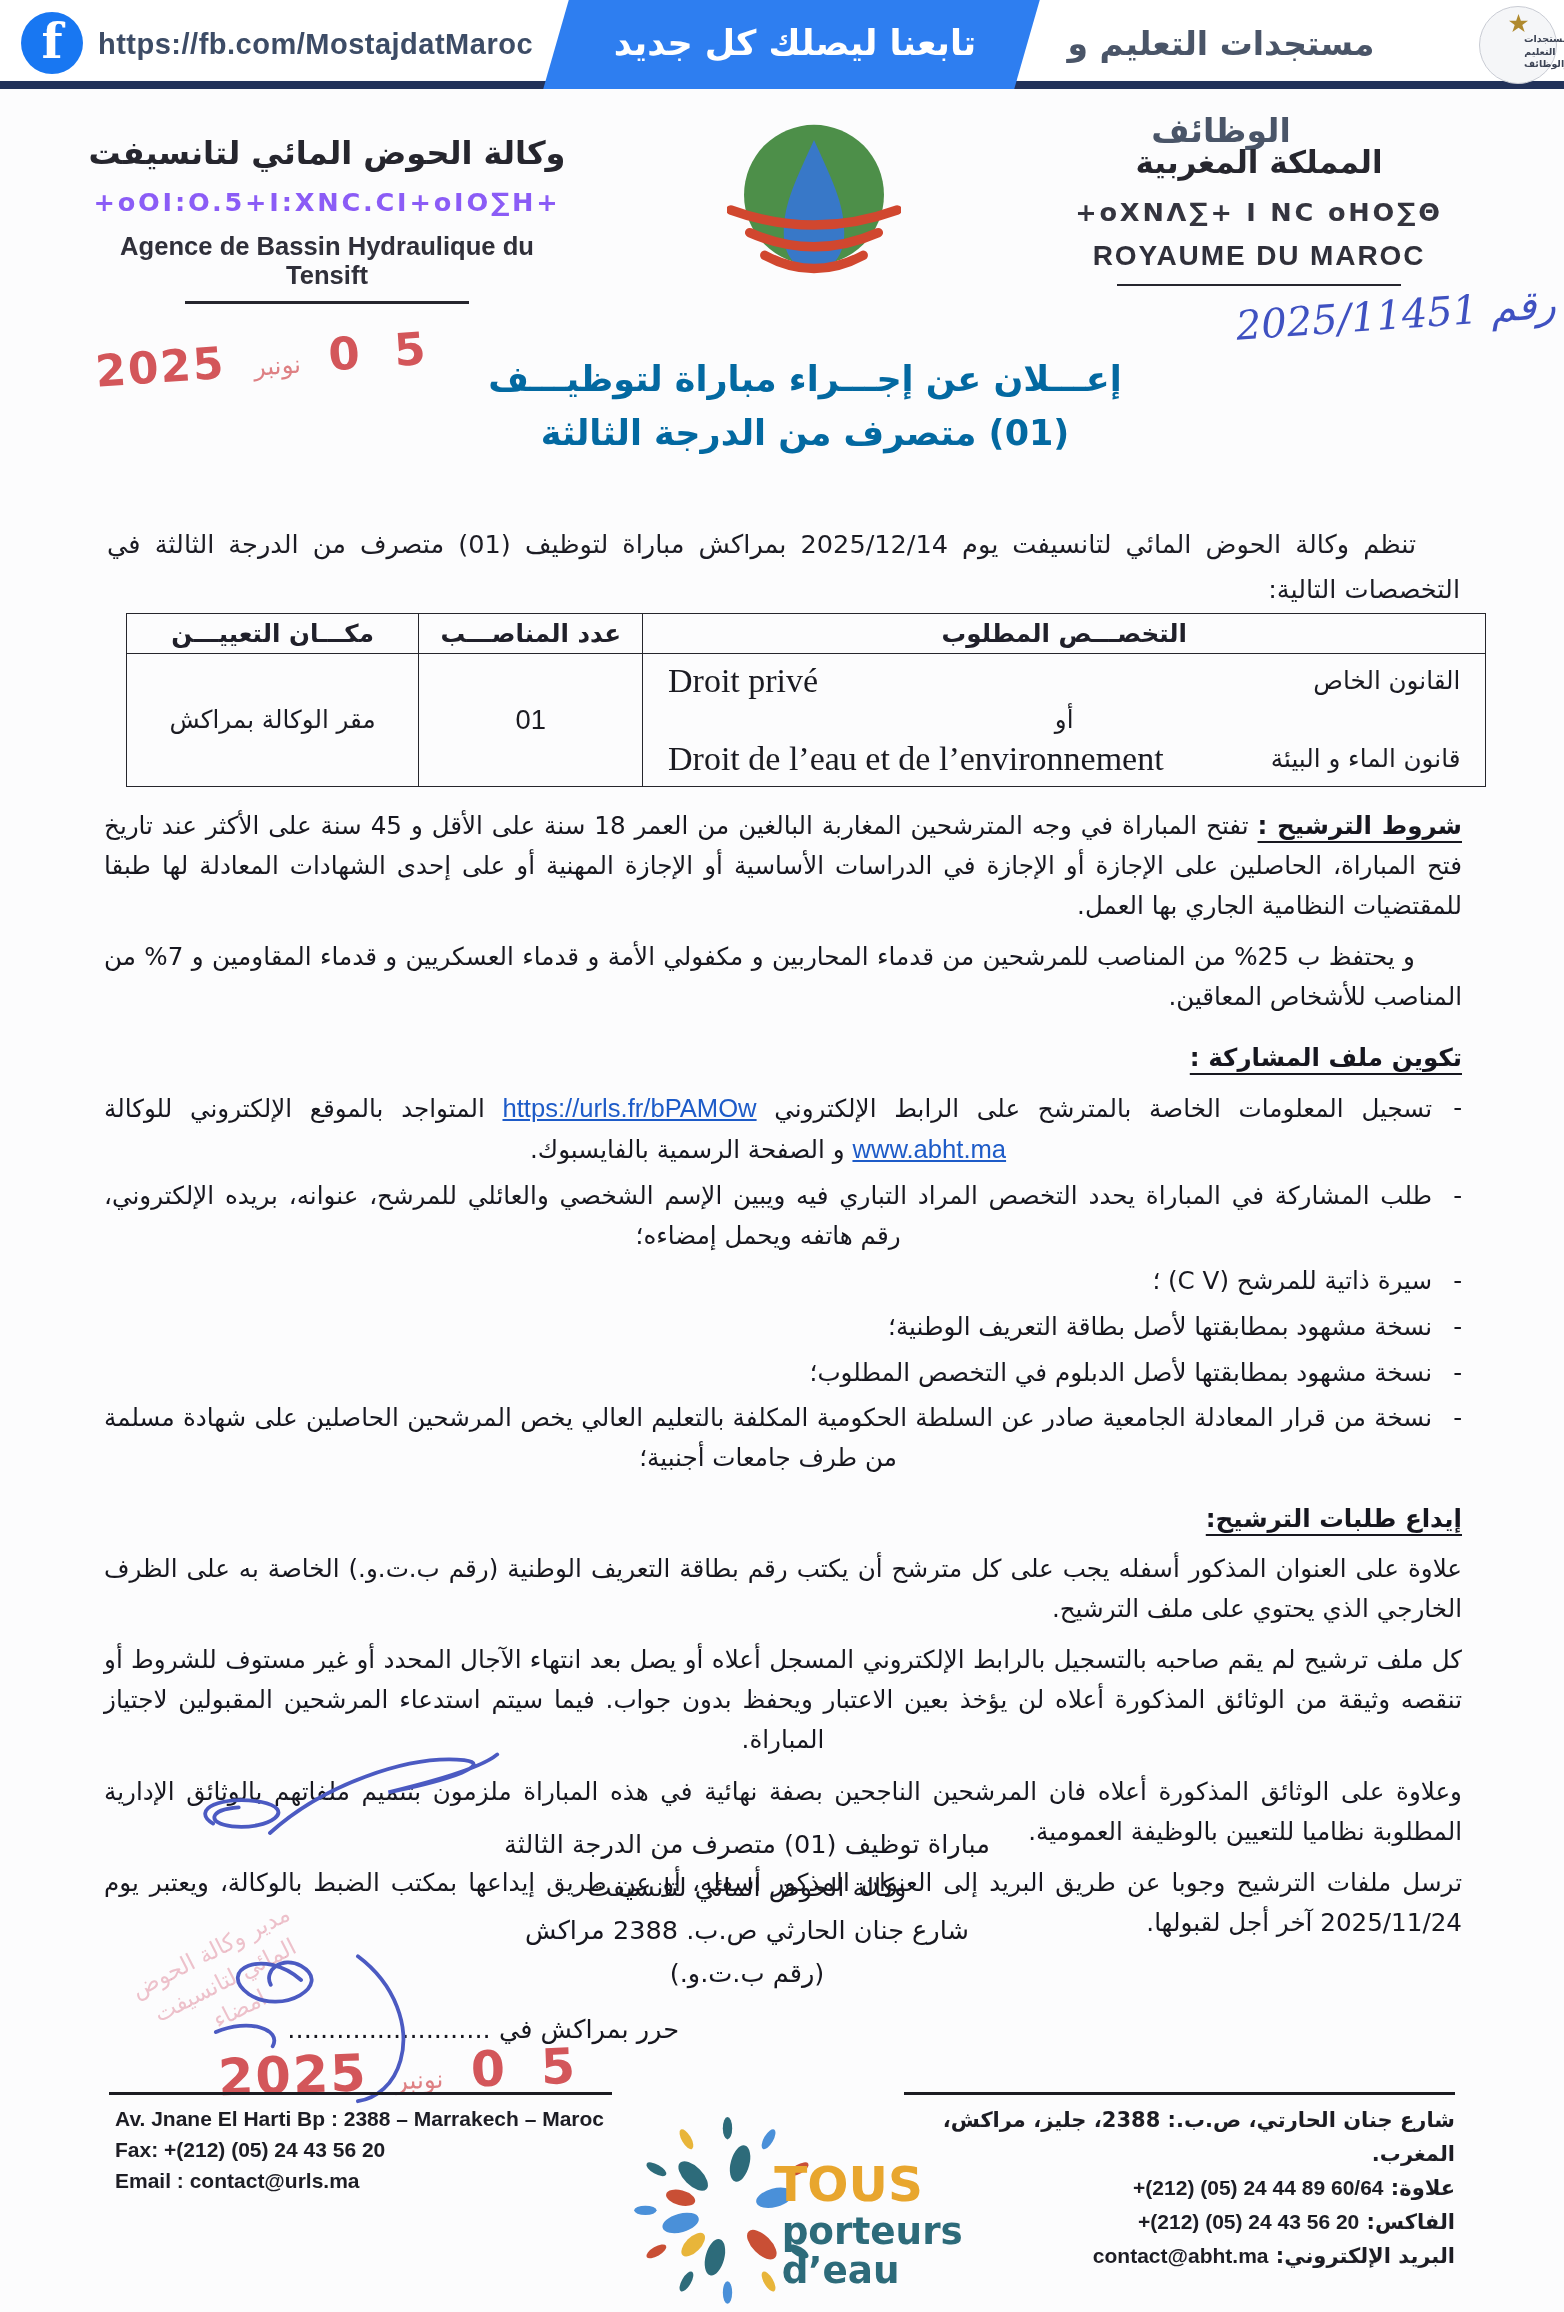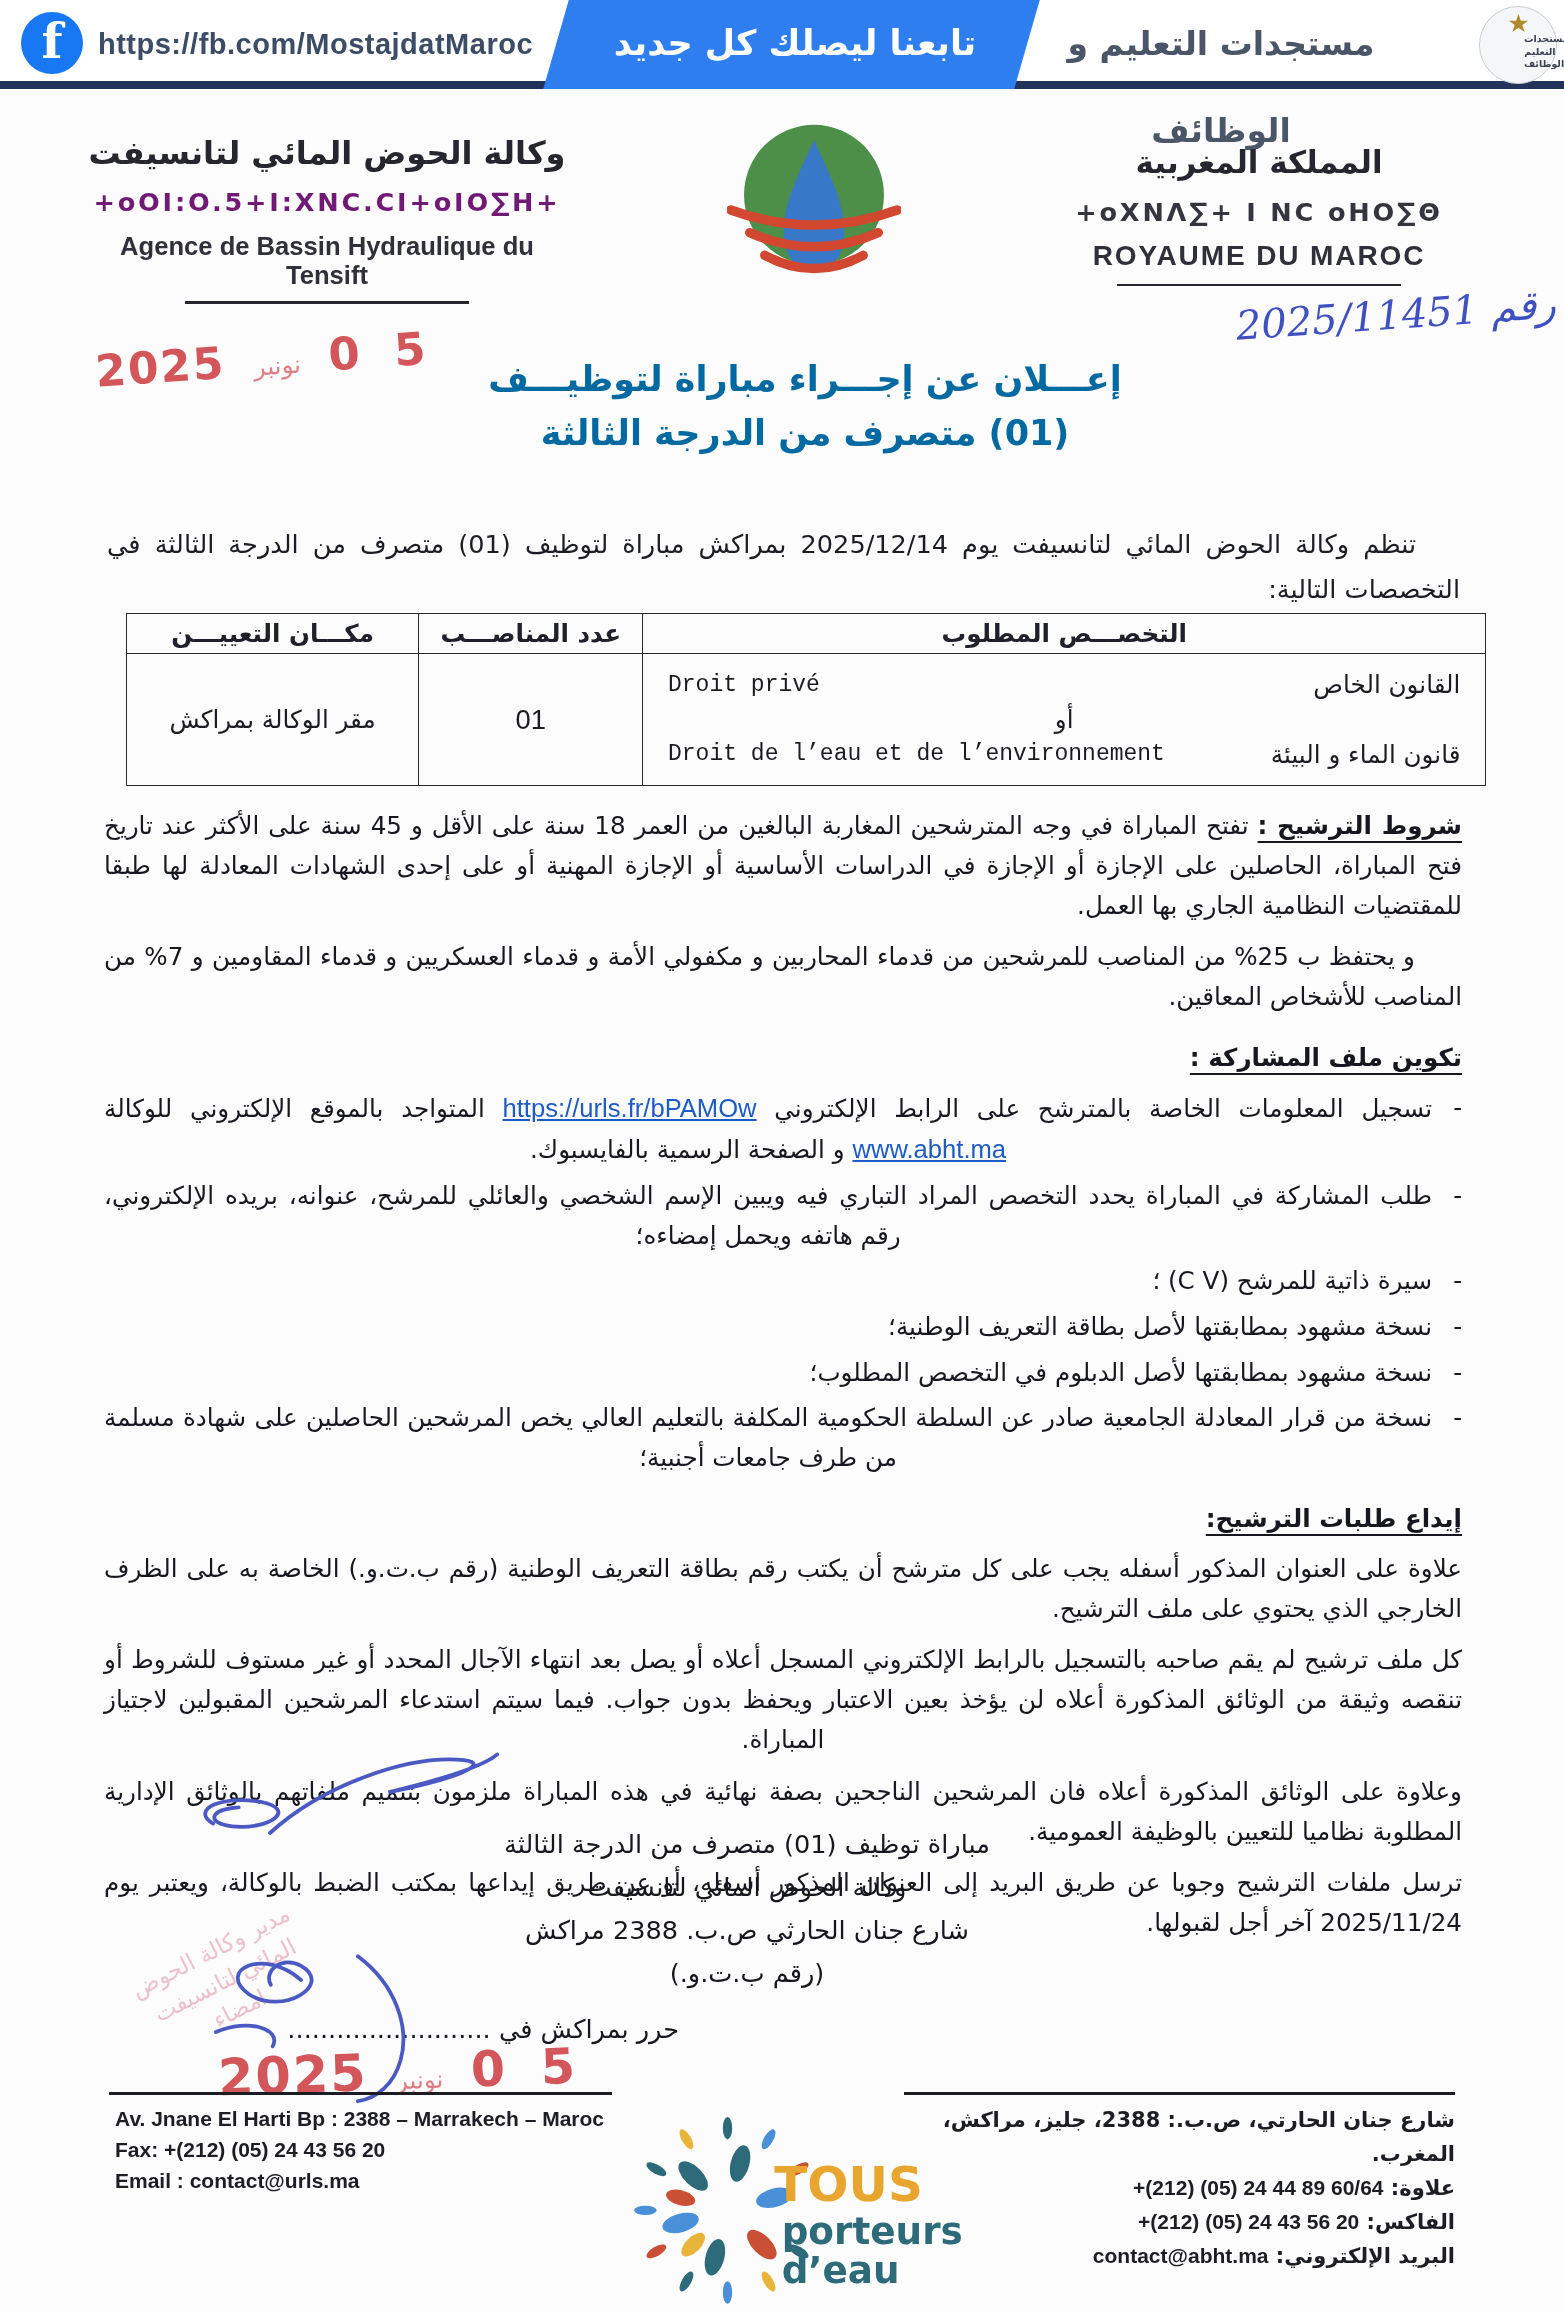--- a/index.html
+++ b/index.html
@@ -13,21 +13,21 @@
   .ribbon { position:absolute; left:556px; top:0; width:471px; height:89px; background:#2e7ef0; transform:skewX(-16deg); }
   .ribbon-text { position:absolute; left:568px; top:0; width:454px; height:89px; line-height:87px; text-align:center; color:#fff; font-weight:bold; font-size:35px; }
   .page-name { position:absolute; left:1046px; top:0; width:350px; height:89px; line-height:87px; text-align:center; font-weight:bold; font-size:33px; color:#4a5568; }
   .min-logo { position:absolute; left:1479px; top:5.7px; width:78px; height:78px; border-radius:50%; background:#f5f6f8; border:0.9px solid #c9ccd4; text-align:center; padding-top:7.6px; }
   .min-logo .crest { display:block; margin:0 auto; }
   .min-logo .l1, .min-logo .l2 { display:block; font-size:9.5px; font-weight:bold; color:#3c4354; line-height:12.3px;padding-left:44px; }
 
   
   .agency { position:absolute; left:76px; top:134px; width:502px; text-align:center; }
   .agency .ar { font-size:32px; font-weight:bold; color:#26262e; }
-  .agency .tif { margin-top:15px; font-size:25.6px; font-weight:bold; letter-spacing:2.8px; color:#701a75; white-space:nowrap; }
+  .agency .tif { margin-top:15px; font-size:25.6px; font-weight:bold; letter-spacing:2.8px; color:#8b5cf6; white-space:nowrap; }
   .agency .fr { margin-top:15px; font-size:25.6px; font-weight:bold; color:#30303a; font-family:"Liberation Sans", sans-serif; }
   .hrule { width:284px; height:2.8px; background:#26262e; margin:11.4px auto 0; }
 
   .center-logo { position:absolute; left:727px; top:119px; }
 
   .kingdom { position:absolute; left:1027px; top:144px; width:464px; text-align:center; }
   .kingdom .ar { font-size:31px; font-weight:bold; color:#26262e; }
   .kingdom .tif { margin-top:17px; font-size:25.6px; font-weight:bold; letter-spacing:2.8px; color:#35353f; white-space:nowrap; }
   .kingdom .fr { margin-top:13.2px; font-size:28px; font-weight:bold; letter-spacing:1.9px; color:#30303a; font-family:"Liberation Sans", sans-serif; }
 
@@ -46,21 +46,21 @@
 
   .intro { position:absolute; left:107px; top:522px; width:1353px; direction:rtl; font-size:25.6px; line-height:45px; text-align:justify; text-indent:44px; color:#1c1c24; }
 
   
   .spec-table { position:absolute; left:126px; top:613px; width:1360px; direction:rtl; border-collapse:collapse; }
   .spec-table th, .spec-table td { border:1.9px solid #26262c; }
   .spec-table th { height:40px; font-size:24.6px; font-weight:bold; color:#20202a; }
   .spec-table td { height:132px; }
   td.spec-cell { padding:7.6px 24.6px; }
   .spec-line { display:flex; justify-content:space-between; align-items:center; font-size:24.6px; }
-  .spec-line .fr-txt { font-family:Liberation Mono, monospace; font-size:23px; direction:ltr; }
+  .spec-line .fr-txt { font-family:Liberation Serif, serif; font-size:34px; direction:ltr; }
   .or-line { text-align:center; font-size:24.6px; margin:5.7px 0; }
   td.num-cell { text-align:center; font-size:27.4px; font-family:"Liberation Sans", sans-serif; }
   td.loc-cell { text-align:center; font-size:24.6px; }
 
   
   .flow { position:absolute; left:104px; top:806px; width:1358px; direction:rtl; font-size:24.6px; line-height:40px; text-align:justify; color:#17171f; }
   .flow p { margin:0 0 11.4px; }
   .sec-head { font-weight:bold; text-decoration:underline; text-underline-offset:6.6px; }
   .head-line { margin:21px 0 9.5px !important; }
   .indent { text-indent:47px; }

